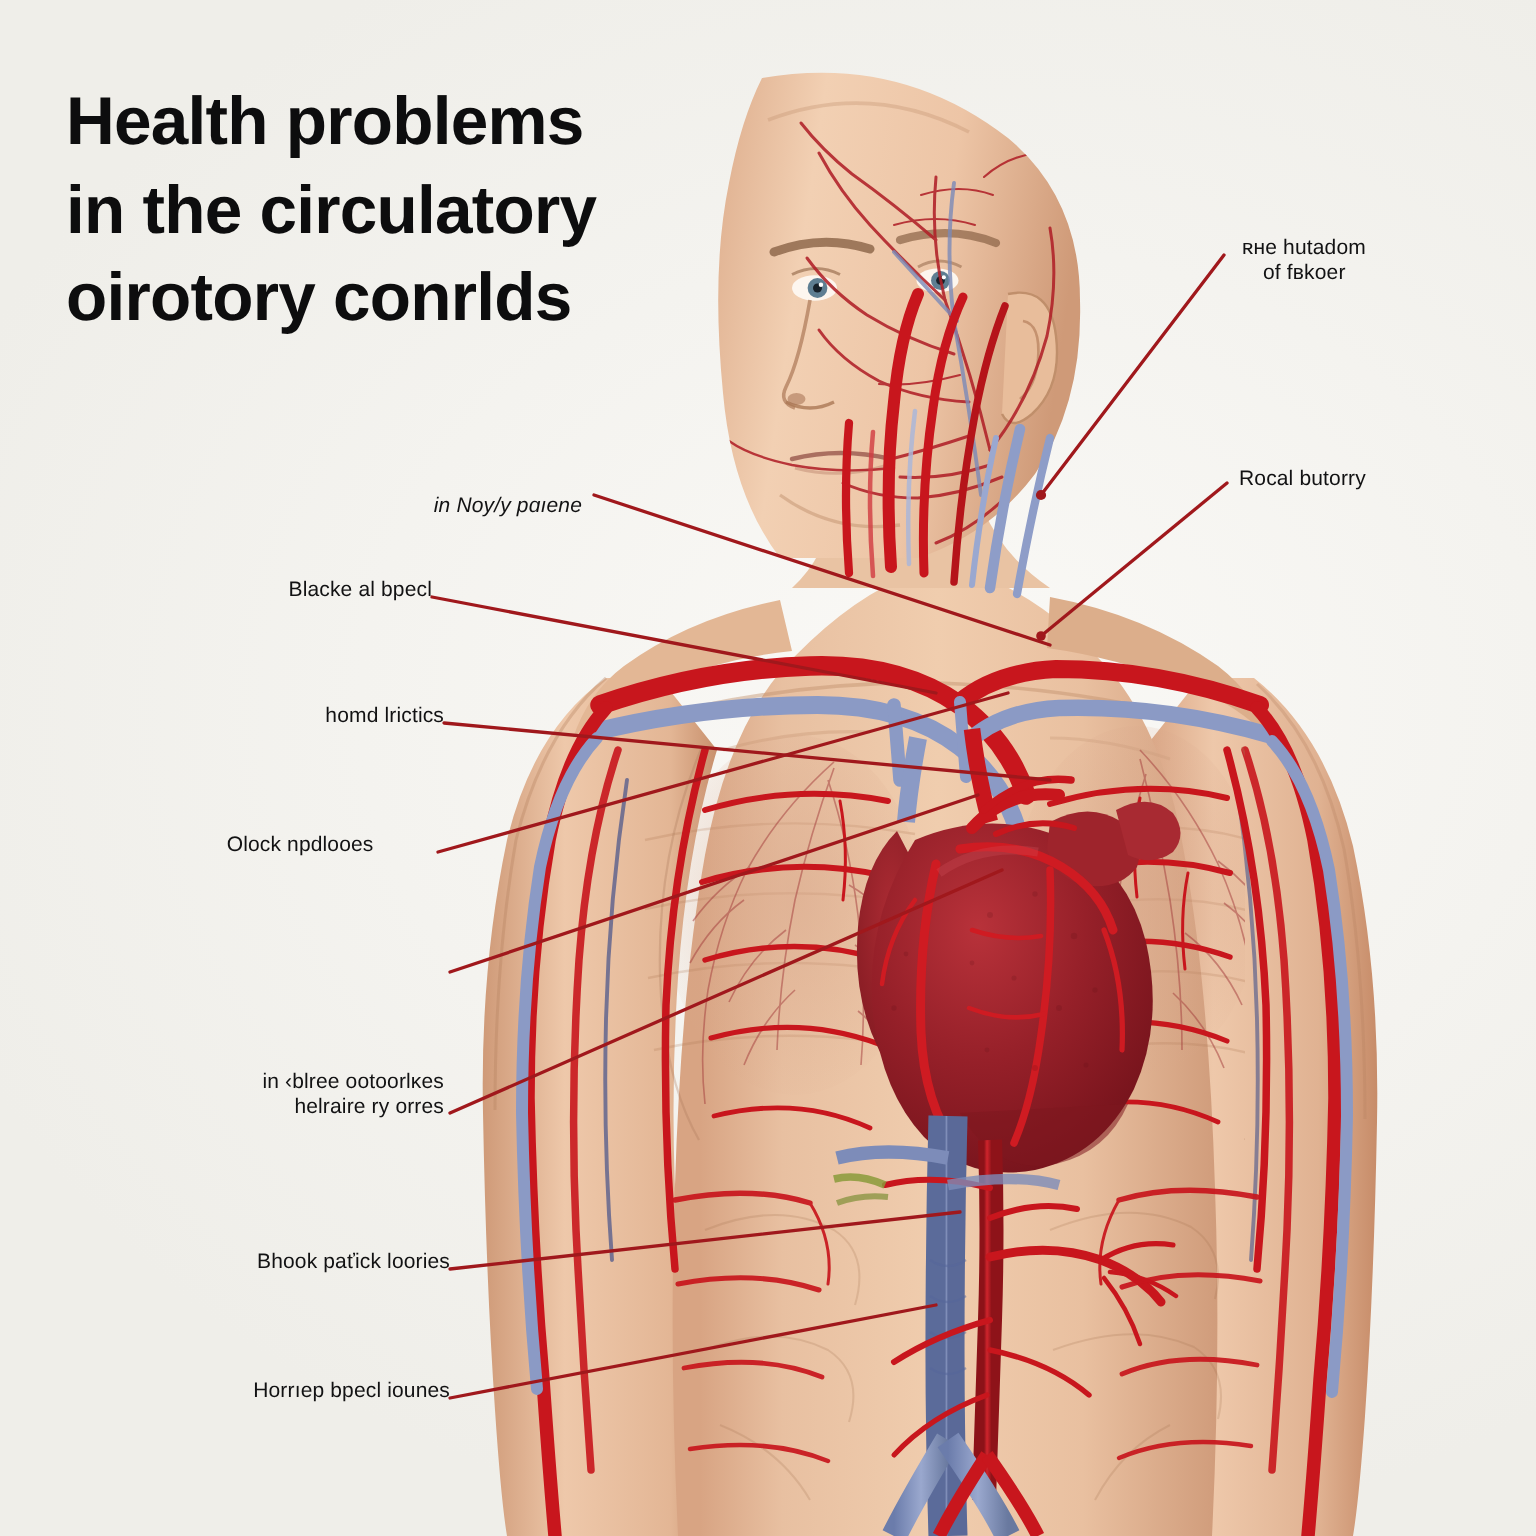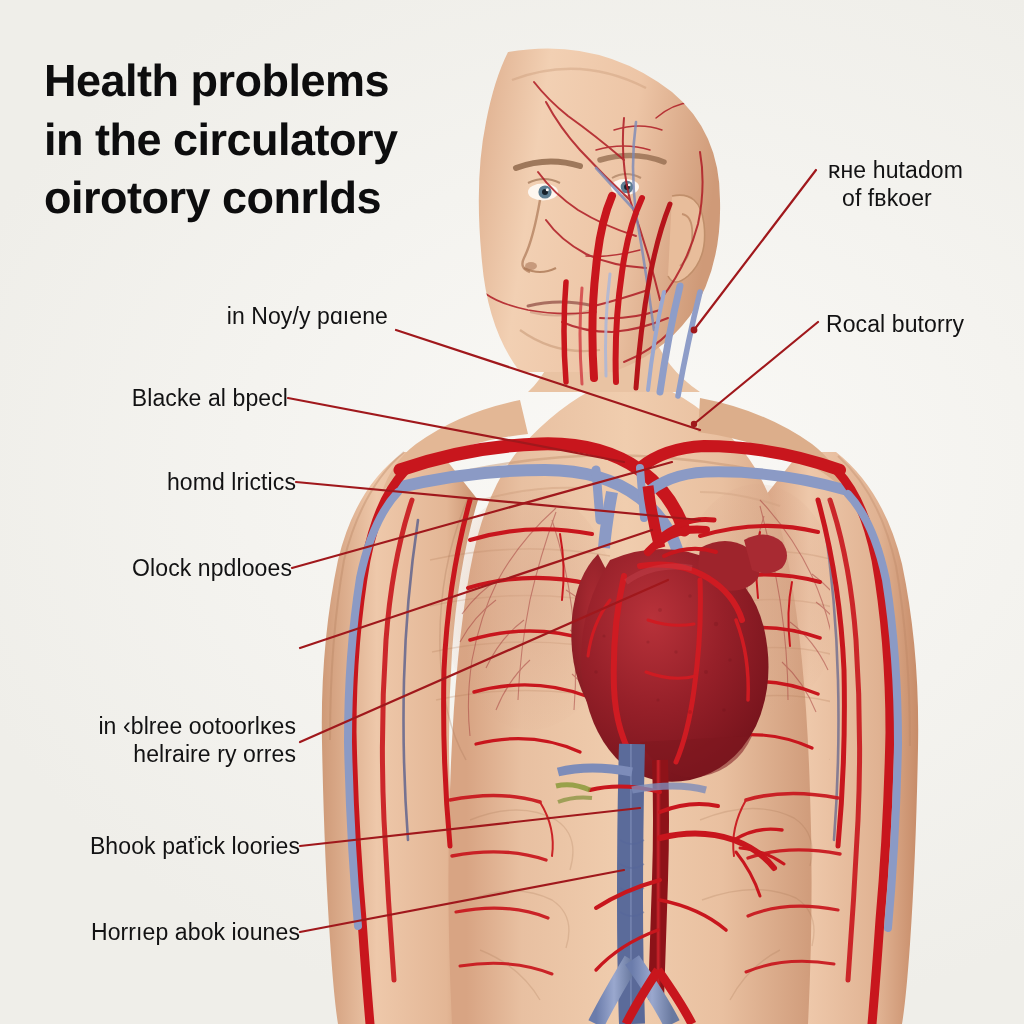--- a/index.html
+++ b/index.html
@@ -24,21 +24,21 @@
     font-size:45px;line-height:1.30;
     letter-spacing:-0.5px;
     color:#0d0d0e;
     text-rendering:geometricPrecision;
   }
   #title .tl{display:block;white-space:nowrap;}
 
   
   .label{
     position:absolute;z-index:40;
-    font-size:23px;line-height:1.22;
+    font-size:14px;line-height:1.22;
     color:#121213;
     font-weight:400;
     white-space:nowrap;
     letter-spacing:.1px;
   }
   .label.left{text-align:right;}
   .label.right{text-align:left;}
   .label .l2{display:block;}
   .label.right .l2{padding-left:14px;}
 
@@ -432,37 +432,37 @@
       <circle cx="694" cy="424" r="3.2"></circle>
     </g>
   </svg>
 
   <div id="title">
     <span class="tl">Health problems</span>
     <span class="tl">in the circulatory</span>
     <span class="tl">oirotory conrlds</span>
   </div>
 
-  <div class="label left" style="right:636px;top:302px;">in Noy/y pɑıene</div>
+  <div class="label left" style="right:636px;top:328px;font-style:italic;">in Noy/y pɑıene</div>
 
   <div class="label left" style="right:736px;top:384px;">Blacke al bpecl</div>
 
   <div class="label left" style="right:728px;top:468px;">homd lrictics</div>
 
-  <div class="label left" style="right:732px;top:554px;">Olock npdlooes</div>
+  <div class="label left" style="right:775px;top:554px;">Olock npdlooes</div>
 
 
   <div class="label left" style="right:728px;top:712px;">
     <span class="l1">in ‹blree ootoorlĸes</span>
     <span class="l2">helraire ry orres</span>
   </div>
 
   <div class="label left" style="right:724px;top:832px;">Bhook paťick loories</div>
 
-  <div class="label left" style="right:724px;top:918px;">Horrıep abok iounеs</div>
+  <div class="label left" style="right:724px;top:918px;">Horrıep bpecl iounеs</div>
 
   <div class="label right" style="left:828px;top:156px;">
     <span class="l1">ʀнe hutadom</span>
     <span class="l2">of fʙkoer</span>
   </div>
 
   <div class="label right" style="left:826px;top:310px;">Rocal butorry</div>
 
 </div>
 

